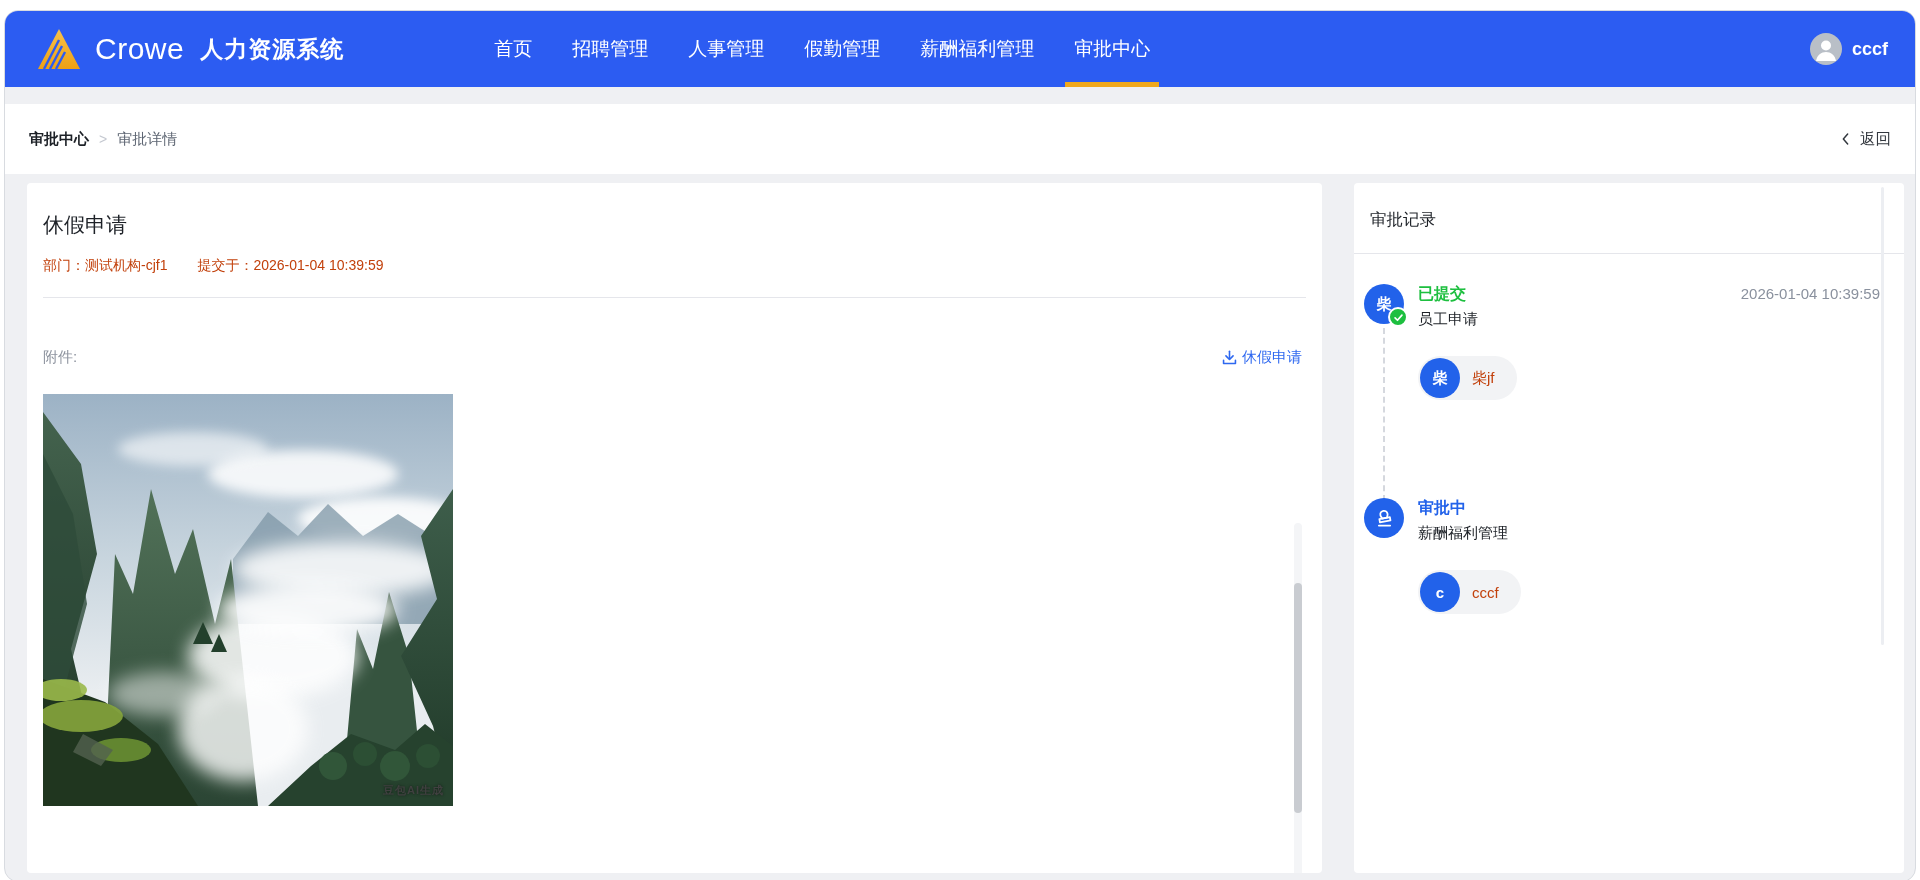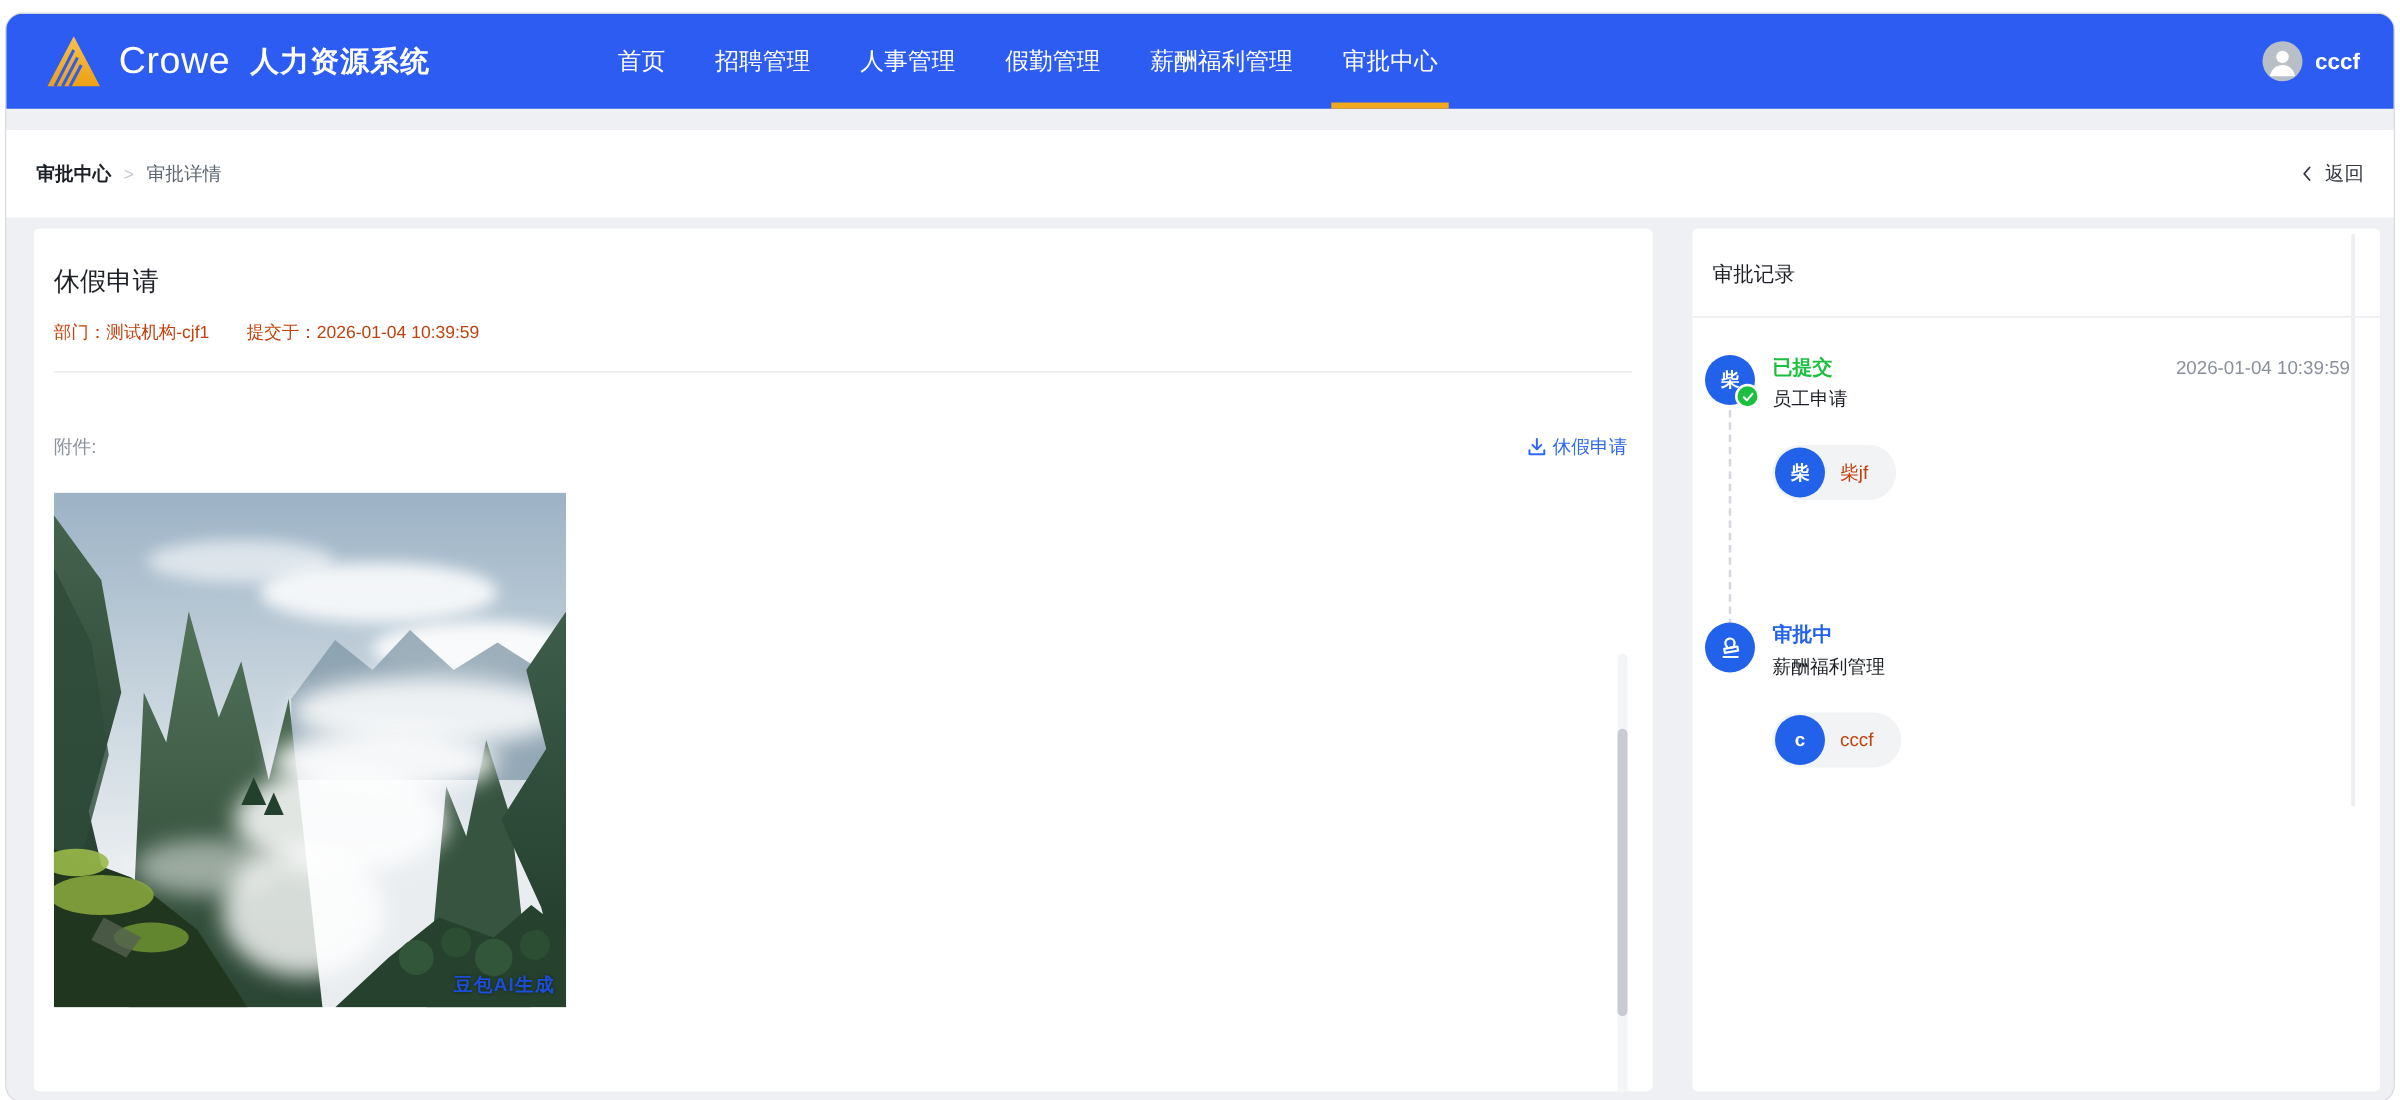--- a/index.html
+++ b/index.html
@@ -40,21 +40,21 @@
   .card-main{ flex:1; padding:0 16px; overflow:hidden; }
   .req-title{ padding-top:28px; font-size:21px; font-weight:500; color:#1d2127; }
   .req-meta{ margin-top:18px; font-size:14px; color:#c2410c; display:flex; gap:30px; }
   .req-meta b{ font-weight:400; }
   .divider{ margin-top:22px; border-top:1px solid #e5e6eb; }
   .attach-row{ margin-top:50px; display:flex; align-items:center; justify-content:space-between; padding-right:4px; }
   .attach-label{ font-size:15px; font-weight:400; color:#8d939e; }
   .download-link{ display:flex; align-items:center; gap:3px; color:#2e68f0; font-size:15px; cursor:pointer; }
   .attachment{ position:relative; margin-top:27px; width:410px; height:412px; overflow:hidden; cursor:pointer; }
   .attachment svg{ display:block; width:100%; height:100%; }
-  .watermark{ position:absolute; right:9px; bottom:8px; color:#1d4ed8; font-size:15px; font-weight:700; letter-spacing:1px; text-shadow:0 0 3px rgba(0,0,0,.55); }
+  .watermark{ position:absolute; right:9px; bottom:8px; color:#404040; font-size:11px; font-weight:700; letter-spacing:1px; text-shadow:0 0 3px rgba(0,0,0,.55); }
   
   .scroll-track{ position:absolute; right:20px; top:340px; width:8px; height:520px; background:#f4f5f7; border-radius:4px; }
   .scroll-thumb{ position:absolute; right:20px; top:400px; width:8px; height:230px; background:#c9ccd1; border-radius:4px; cursor:pointer; }
   
   .card-side{ width:550px; flex:none; }
   .panel-head{ padding:26px 16px 22px; font-size:16.5px; color:#1d2127; }
   .panel-divider{ border-top:1px solid #e5e6eb; }
   .side-track{ position:absolute; right:20px; top:4px; width:3px; height:458px; background:#eceef2; border-radius:2px; }
   .steps{ position:relative; padding:30px 24px 0 10px; }
   .connector{ position:absolute; left:29px; top:74px; height:173px; width:0; border-left:2px dashed #d5d8de; }

